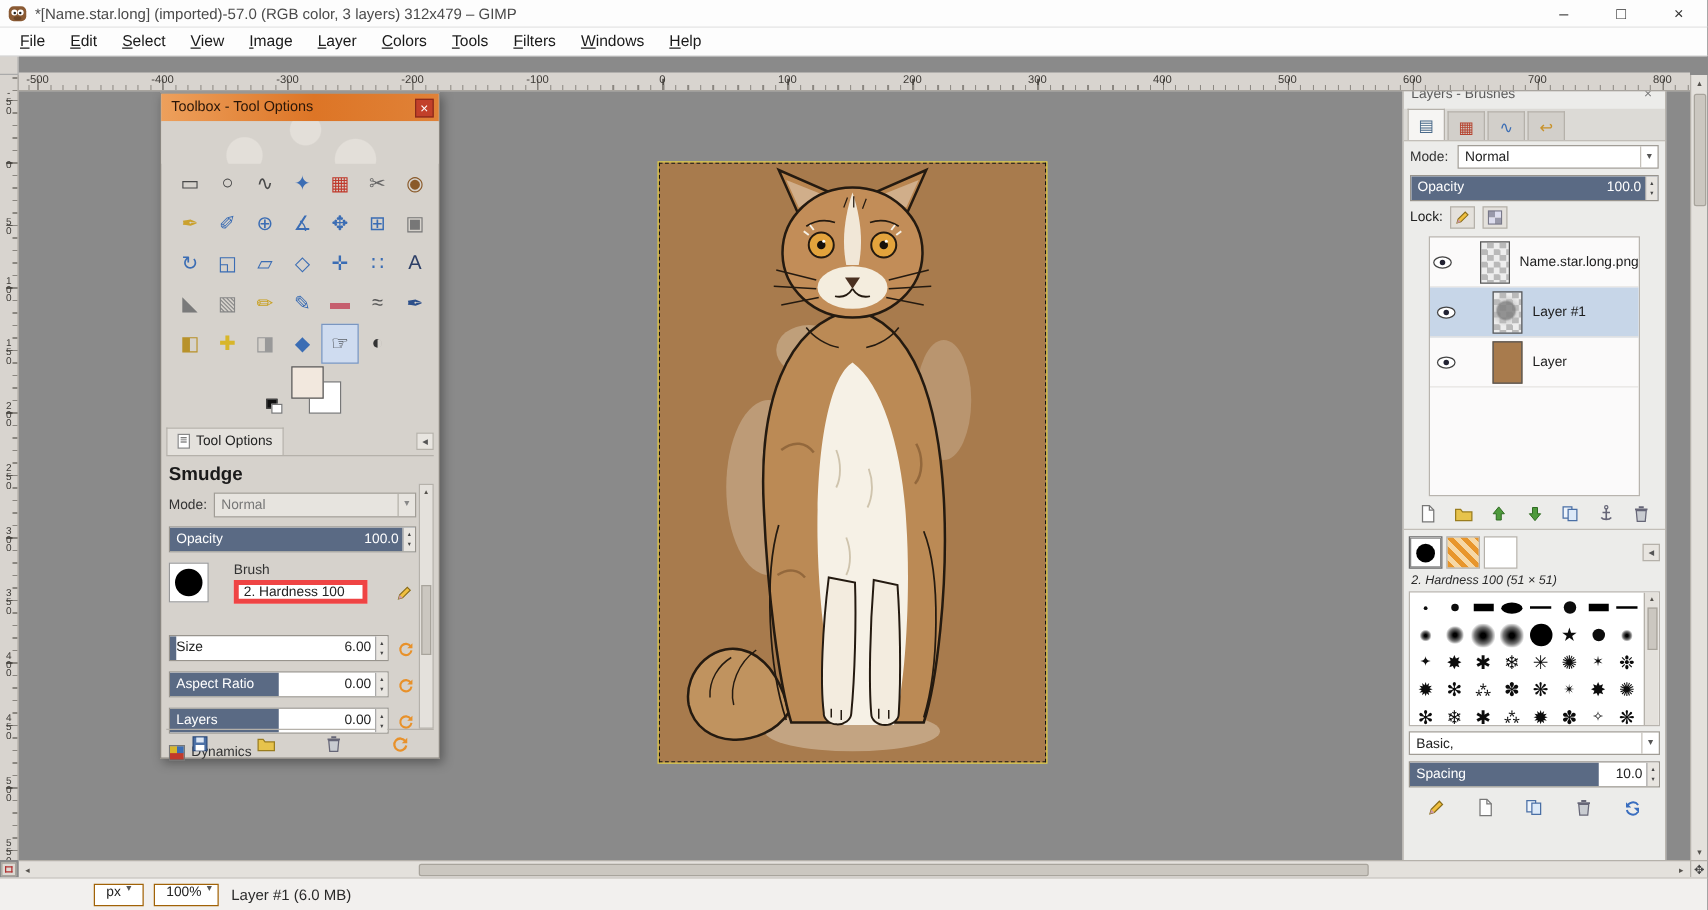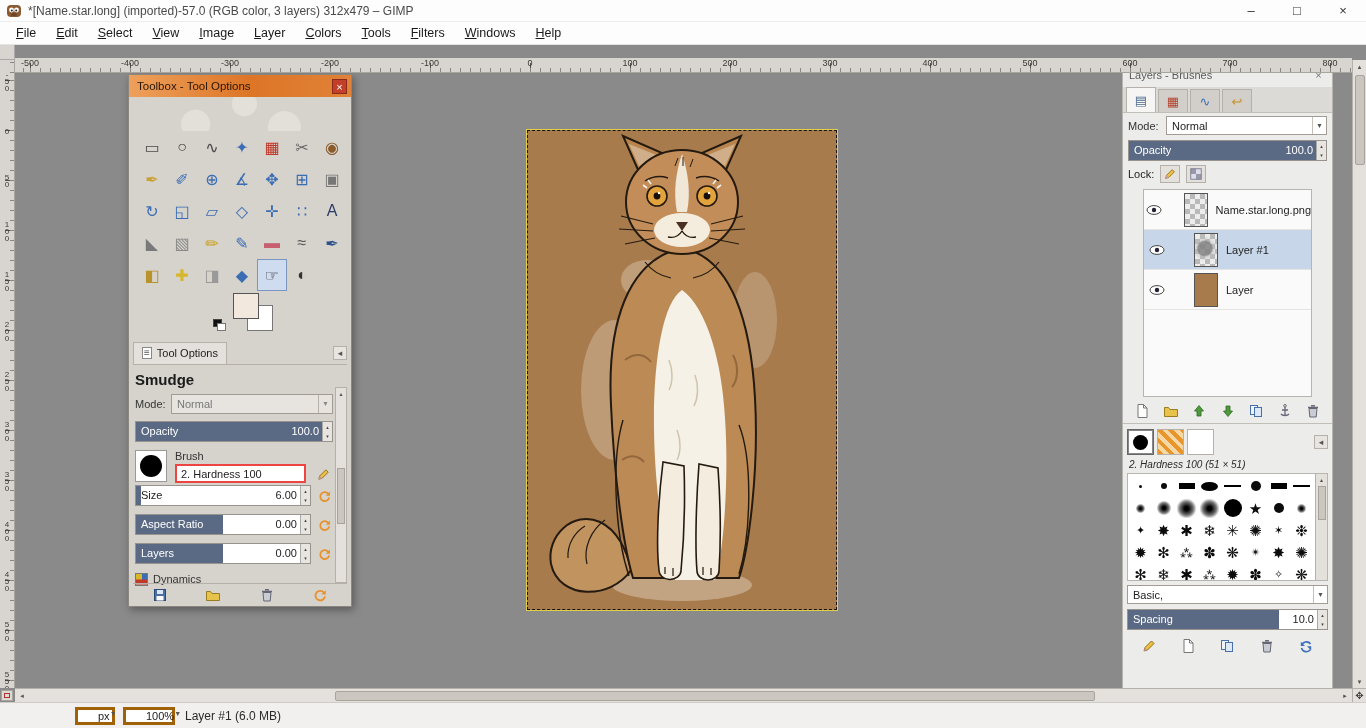--- a/index.html
+++ b/index.html
@@ -38,21 +38,21 @@
   
   .hscroll{position:absolute;left:15px;top:688px;width:1337px;height:14px;background:#e4e1dc;border-top:1px solid #b5b1aa;z-index:15;display:flex;align-items:center}
   .vscroll{position:absolute;left:1352px;top:60px;width:14px;height:628px;background:#e4e1dc;border-left:1px solid #b5b1aa;z-index:15;display:flex;flex-direction:column;align-items:center}
   .scroll-btn{width:14px;height:13px;display:flex;align-items:center;justify-content:center;font-size:7px;color:#55524d;cursor:pointer;flex:none}
   .hthumb{position:absolute;left:320px;width:760px;top:2px;height:10px;background:#cbc7c0;border:1px solid #a8a49c;border-radius:2px}
   .vthumb{position:absolute;top:15px;height:90px;left:2px;width:10px;background:#cbc7c0;border:1px solid #a8a49c;border-radius:2px}
   .pan-btn{position:absolute;left:1352px;top:688px;width:14px;height:14px;background:#e4e1dc;border-left:1px solid #b5b1aa;border-top:1px solid #b5b1aa;display:flex;align-items:center;justify-content:center;font-size:10px;color:#444;z-index:16;cursor:pointer}
   .qmask{position:absolute;left:1px;top:690px;width:12px;height:11px;background:#ddd9d3;border:1px solid #a8a49c;z-index:16;cursor:pointer}
   .qmask i{display:block;margin:2px;height:5px;border:1px dashed #b03030}
   .statusbar{position:absolute;left:0;top:702px;width:1366px;height:26px;background:#f2f0ee;border-top:1px solid #cfcbc6;display:flex;align-items:center;z-index:30}
-  .combo{height:18px;background:#fff;border:3px solid #a16207;display:flex;font-size:11px;padding-left:20px;cursor:pointer}
+  .combo{height:18px;background:#fff;border:1px solid #a16207;display:flex;font-size:11px;padding-left:9px;cursor:pointer}
   .combo .arr{width:13px;text-align:center;font-size:7px;color:#555}
   .status-text{margin-left:10px;font-size:12px;color:#2a2a2a}
 
   
   .hslider{position:relative;height:21px;background:#fff;border:1px solid #98948d;overflow:hidden;font-size:11px}
   .hslider .fill{position:absolute;left:0;top:0;bottom:0;background:#5a6a84}
   .hslider .lab{position:absolute;left:5px;top:3px;z-index:2}
   .hslider .val{position:absolute;right:13px;top:3px;z-index:2}
   .hslider .spin{position:absolute;right:0;top:0;bottom:0;width:10px;background:#e8e5e0;border-left:1px solid #aaa;display:flex;flex-direction:column;align-items:center;justify-content:space-between;font-size:5px;color:#444;padding:2px 0;z-index:3;cursor:pointer}
   .f100 .fill{width:100%}.f100 .lab,.f100 .val{color:#fff}
@@ -84,26 +84,26 @@
   .to-tabrow .tri-btn{margin-left:auto}
   .to-body{position:absolute;left:6px;top:296px;width:198px}
   .to-header{font-size:15px;font-weight:bold;color:#1a1a1a;margin-bottom:6px}
   .to-row{display:flex;align-items:center;margin-bottom:7px}
   .to-row .rowlab{width:36px;font-size:11px;color:#333}
   .mode-combo{flex:1;height:20px;background:#e7e4df;border:1px solid #a19d96;display:flex;align-items:center;padding-left:5px;font-size:11px;color:#777}
   .mode-combo .arr{margin-left:auto;width:14px;text-align:center;font-size:7px;color:#888;border-left:1px solid #b5b1aa;align-self:stretch;line-height:18px}
   .slider-row{display:flex;align-items:center;gap:5px;margin-bottom:8px}
   .slider-row .hslider{flex:1}
   .reset-btn{width:17px;height:17px;flex:none;display:flex;align-items:center;justify-content:center;border:1px solid transparent;cursor:pointer}
-  .brush-row{display:flex;gap:8px;margin-bottom:1px;align-items:flex-start}
+  .brush-row{display:flex;gap:20px;margin-bottom:24px;align-items:flex-start}
   .brush-thumb{width:32px;height:32px;background:#fff;border:1px solid #999;display:flex;align-items:center;justify-content:center;flex:none}
   .brush-thumb i{display:block;width:22px;height:22px;background:#000;border-radius:50%}
   .brush-col{flex:1}
   .brush-lab{font-size:11px;color:#333;margin-bottom:2px}
-  .brush-field{height:19px;background:#fff;border:2px solid #ef4444;font-size:11px;display:flex;align-items:center;padding-left:4px}
+  .brush-field{height:19px;background:#fff;border:4px solid #ef4444;font-size:11px;display:flex;align-items:center;padding-left:4px}
   .brush-edit{width:19px;height:19px;margin-top:15px;flex:none;display:flex;align-items:center;justify-content:center;border:1px solid transparent;cursor:pointer}
   .dyn-row{display:flex;align-items:center;gap:5px;height:14px;overflow:hidden}
   .dyn-ico{width:13px;height:13px;flex:none;background:linear-gradient(90deg,#d8b62a 50%,#3b6db4 50%),linear-gradient(#c0392b,#c0392b);background-size:100% 50%,100% 50%;background-position:top,bottom;background-repeat:no-repeat;border:1px solid #777}
   .dyn-lab{font-size:11px;color:#333}
   .to-scroll{position:absolute;left:206px;top:312px;width:12px;height:196px;background:#e4e1dc;border:1px solid #b5b1aa;display:flex;flex-direction:column;align-items:center}
   .to-scroll .scroll-btn{width:10px;height:10px;font-size:6px}
   .to-thumb{width:8px;height:56px;background:#cbc7c0;border:1px solid #a8a49c;margin-top:70px}
   .tb-btnrow{position:absolute;left:4px;right:4px;top:508px;height:22px;border-top:1px solid #b5b1aa;display:flex;align-items:center;justify-content:space-around}
 
   

